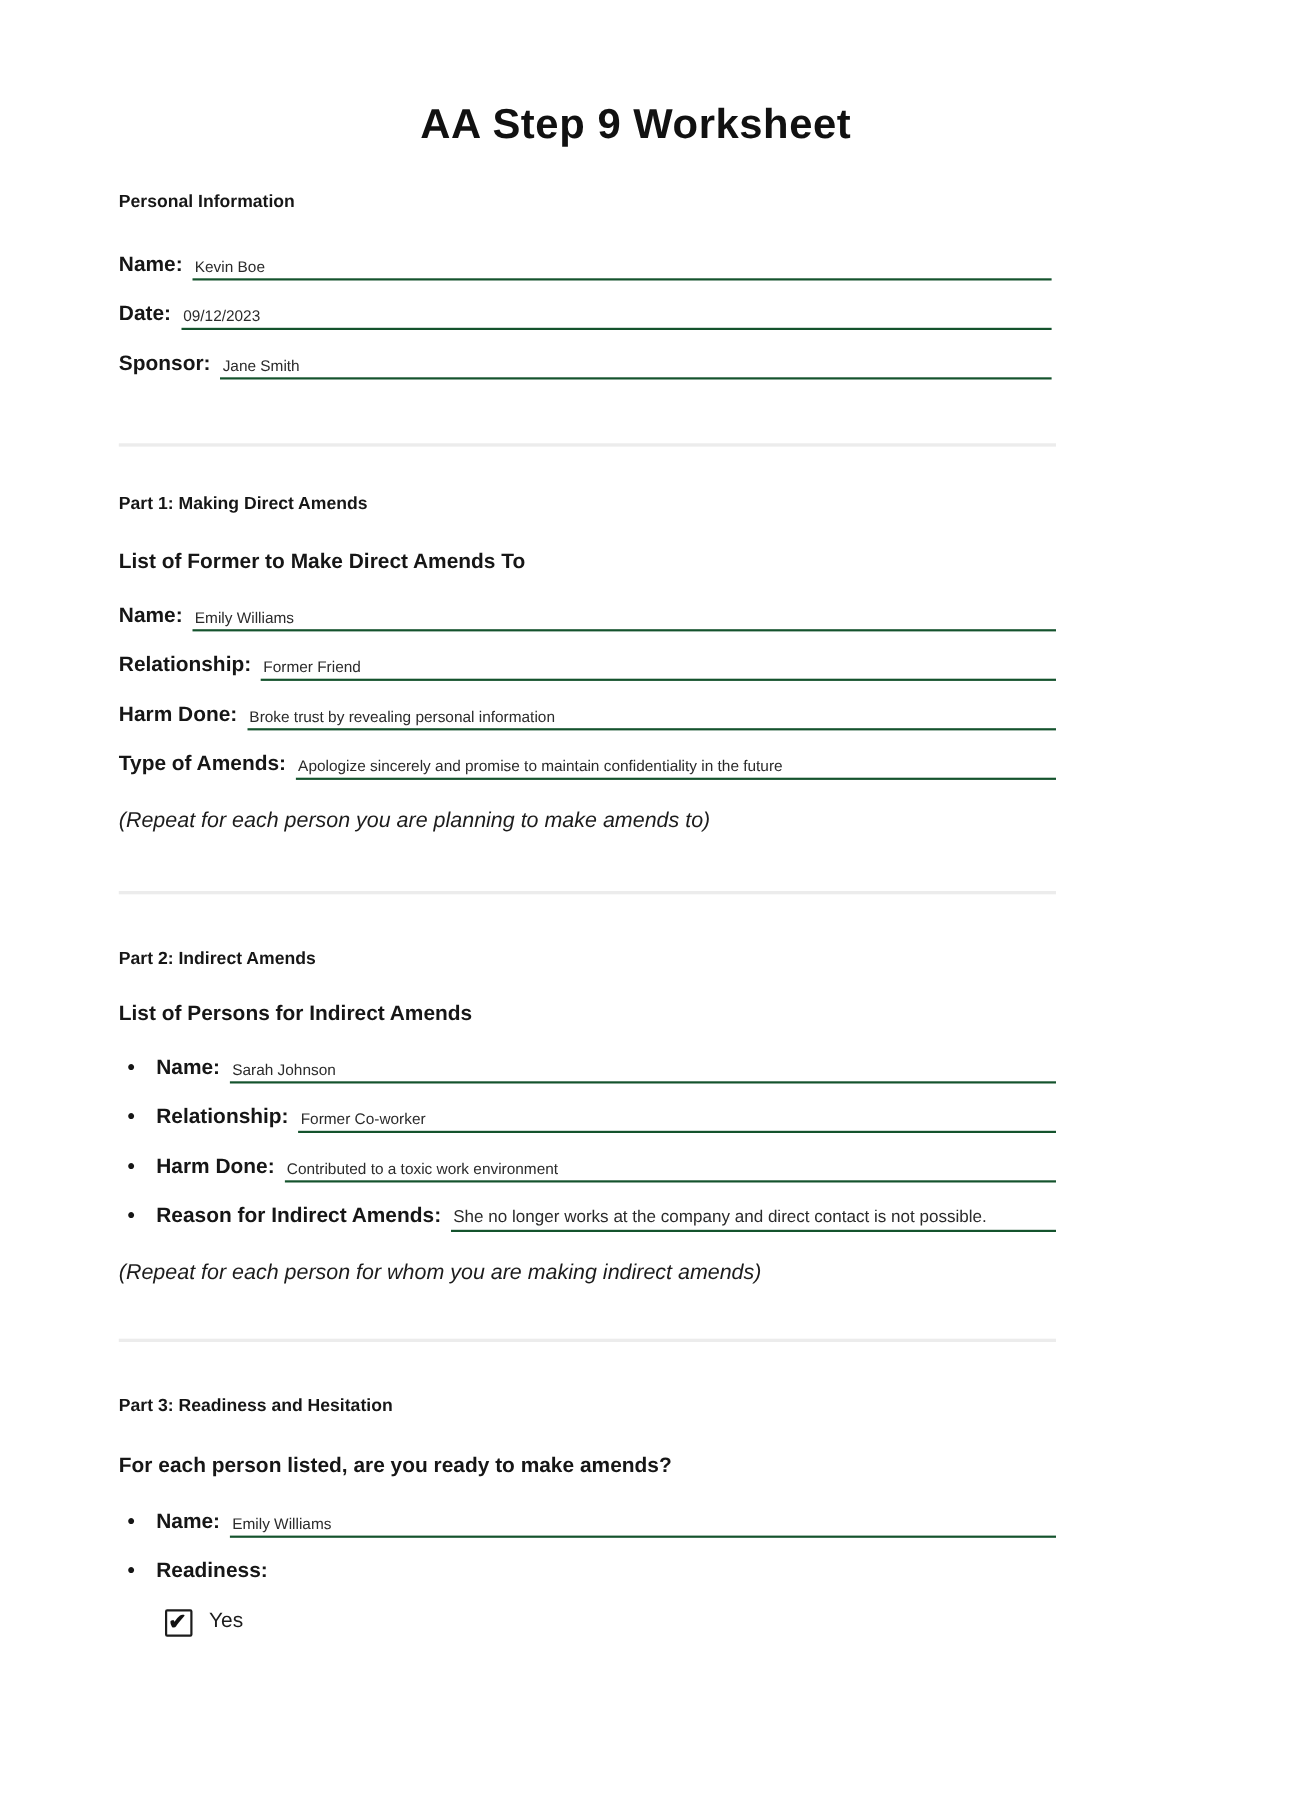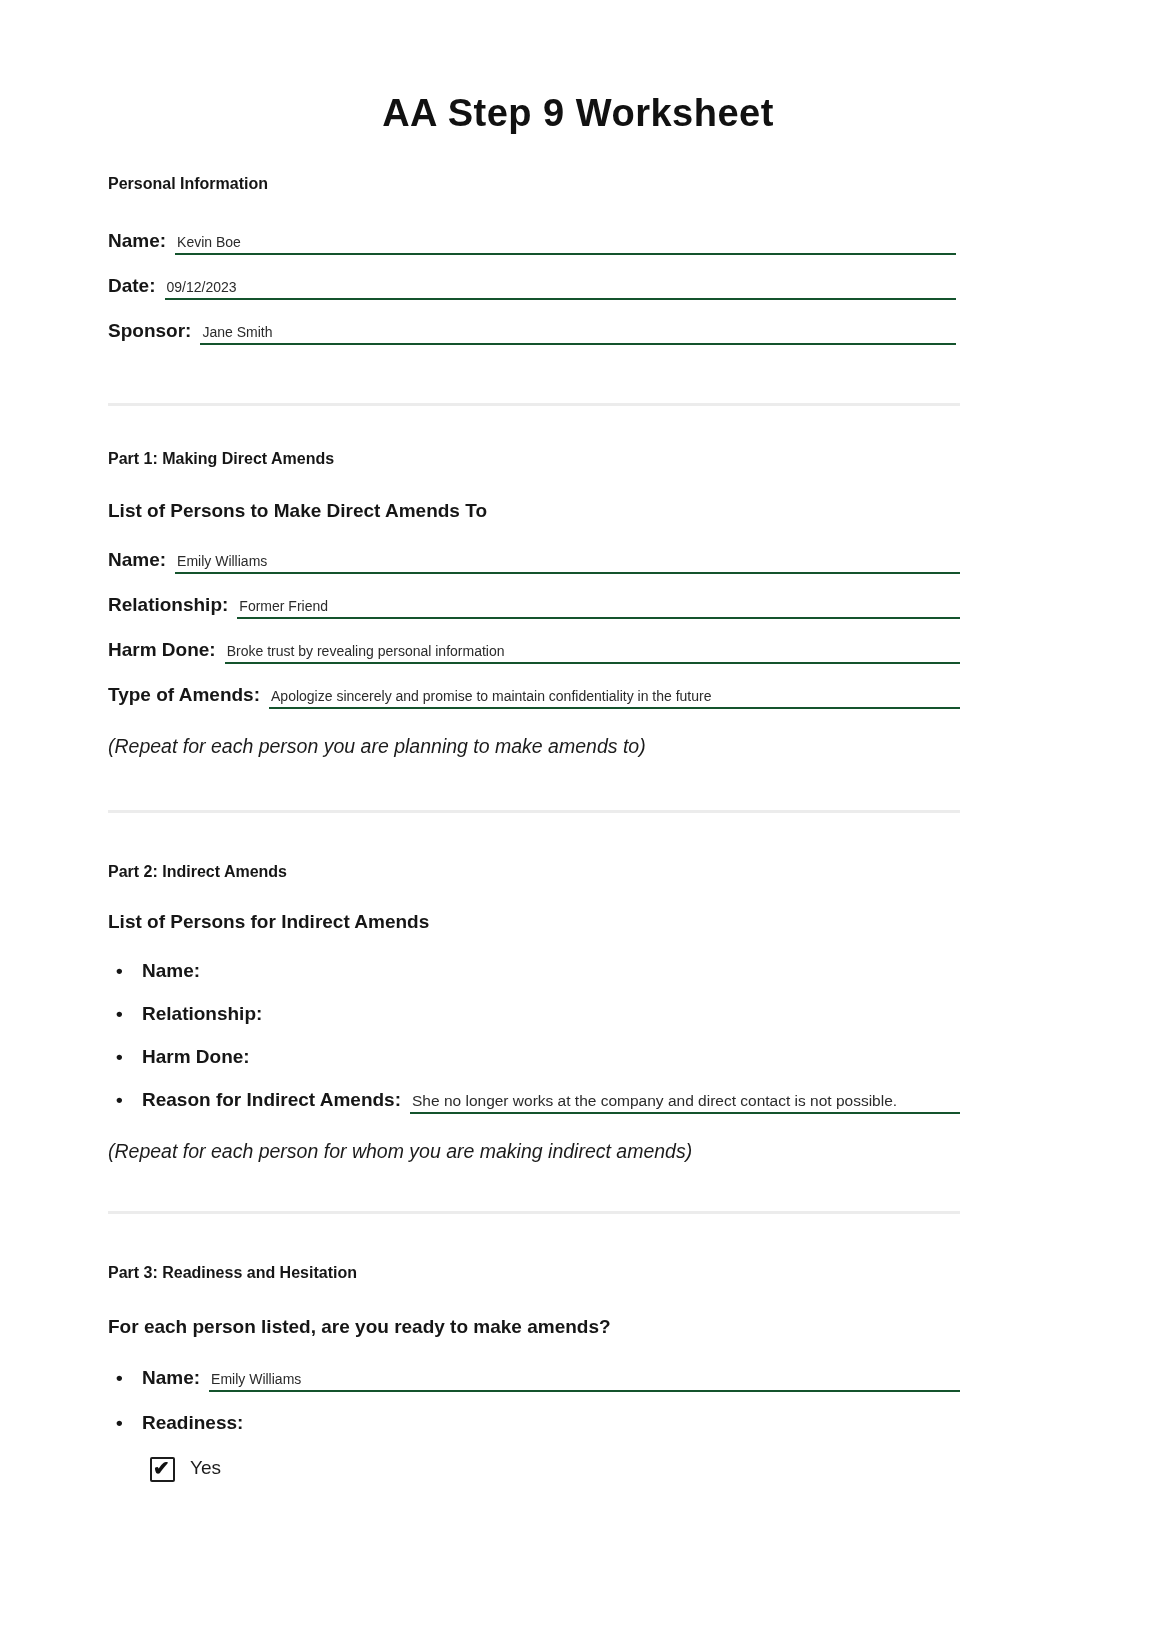--- a/index.html
+++ b/index.html
@@ -158,21 +158,21 @@
         <span class="field-line">
           <span class="field-value">Jane Smith</span>
         </span>
       </div>
     </div>
 
     <hr class="divider">
 
     <div class="sec-part1">
       <div class="section-heading" style="margin-bottom:32px;">Part 1: Making Direct Amends</div>
-      <div class="sub-heading">List of Persons to Make Direct Amends To</div>
+      <div class="sub-heading">List of Former to Make Direct Amends To</div>
 
       <div class="field-row">
         <span class="field-label">Name:</span>
         <span class="field-line">
           <span class="field-value">Emily Williams</span>
         </span>
       </div>
 
       <div class="field-row">
         <span class="field-label">Relationship:</span>
@@ -200,30 +200,39 @@
 
     <hr class="divider" style="margin-top:52px;margin-bottom:50px;">
 
     <div class="sec-part2">
       <div class="section-heading" style="margin-bottom:30px;">Part 2: Indirect Amends</div>
       <div class="sub-heading">List of Persons for Indirect Amends</div>
 
       <div class="field-row bullet-row">
         <span class="bullet">•</span>
         <span class="field-label">Name:</span>
+        <span class="field-line">
+          <span class="field-value">Sarah Johnson</span>
+        </span>
       </div>
 
       <div class="field-row bullet-row">
         <span class="bullet">•</span>
         <span class="field-label">Relationship:</span>
+        <span class="field-line">
+          <span class="field-value">Former Co-worker</span>
+        </span>
       </div>
 
       <div class="field-row bullet-row">
         <span class="bullet">•</span>
         <span class="field-label">Harm Done:</span>
+        <span class="field-line">
+          <span class="field-value">Contributed to a toxic work environment</span>
+        </span>
       </div>
 
       <div class="field-row bullet-row">
         <span class="bullet">•</span>
         <span class="field-label">Reason for Indirect Amends:</span>
         <span class="field-line">
           <span class="field-value larger">She no longer works at the company and direct contact is not possible.</span>
         </span>
       </div>
 

